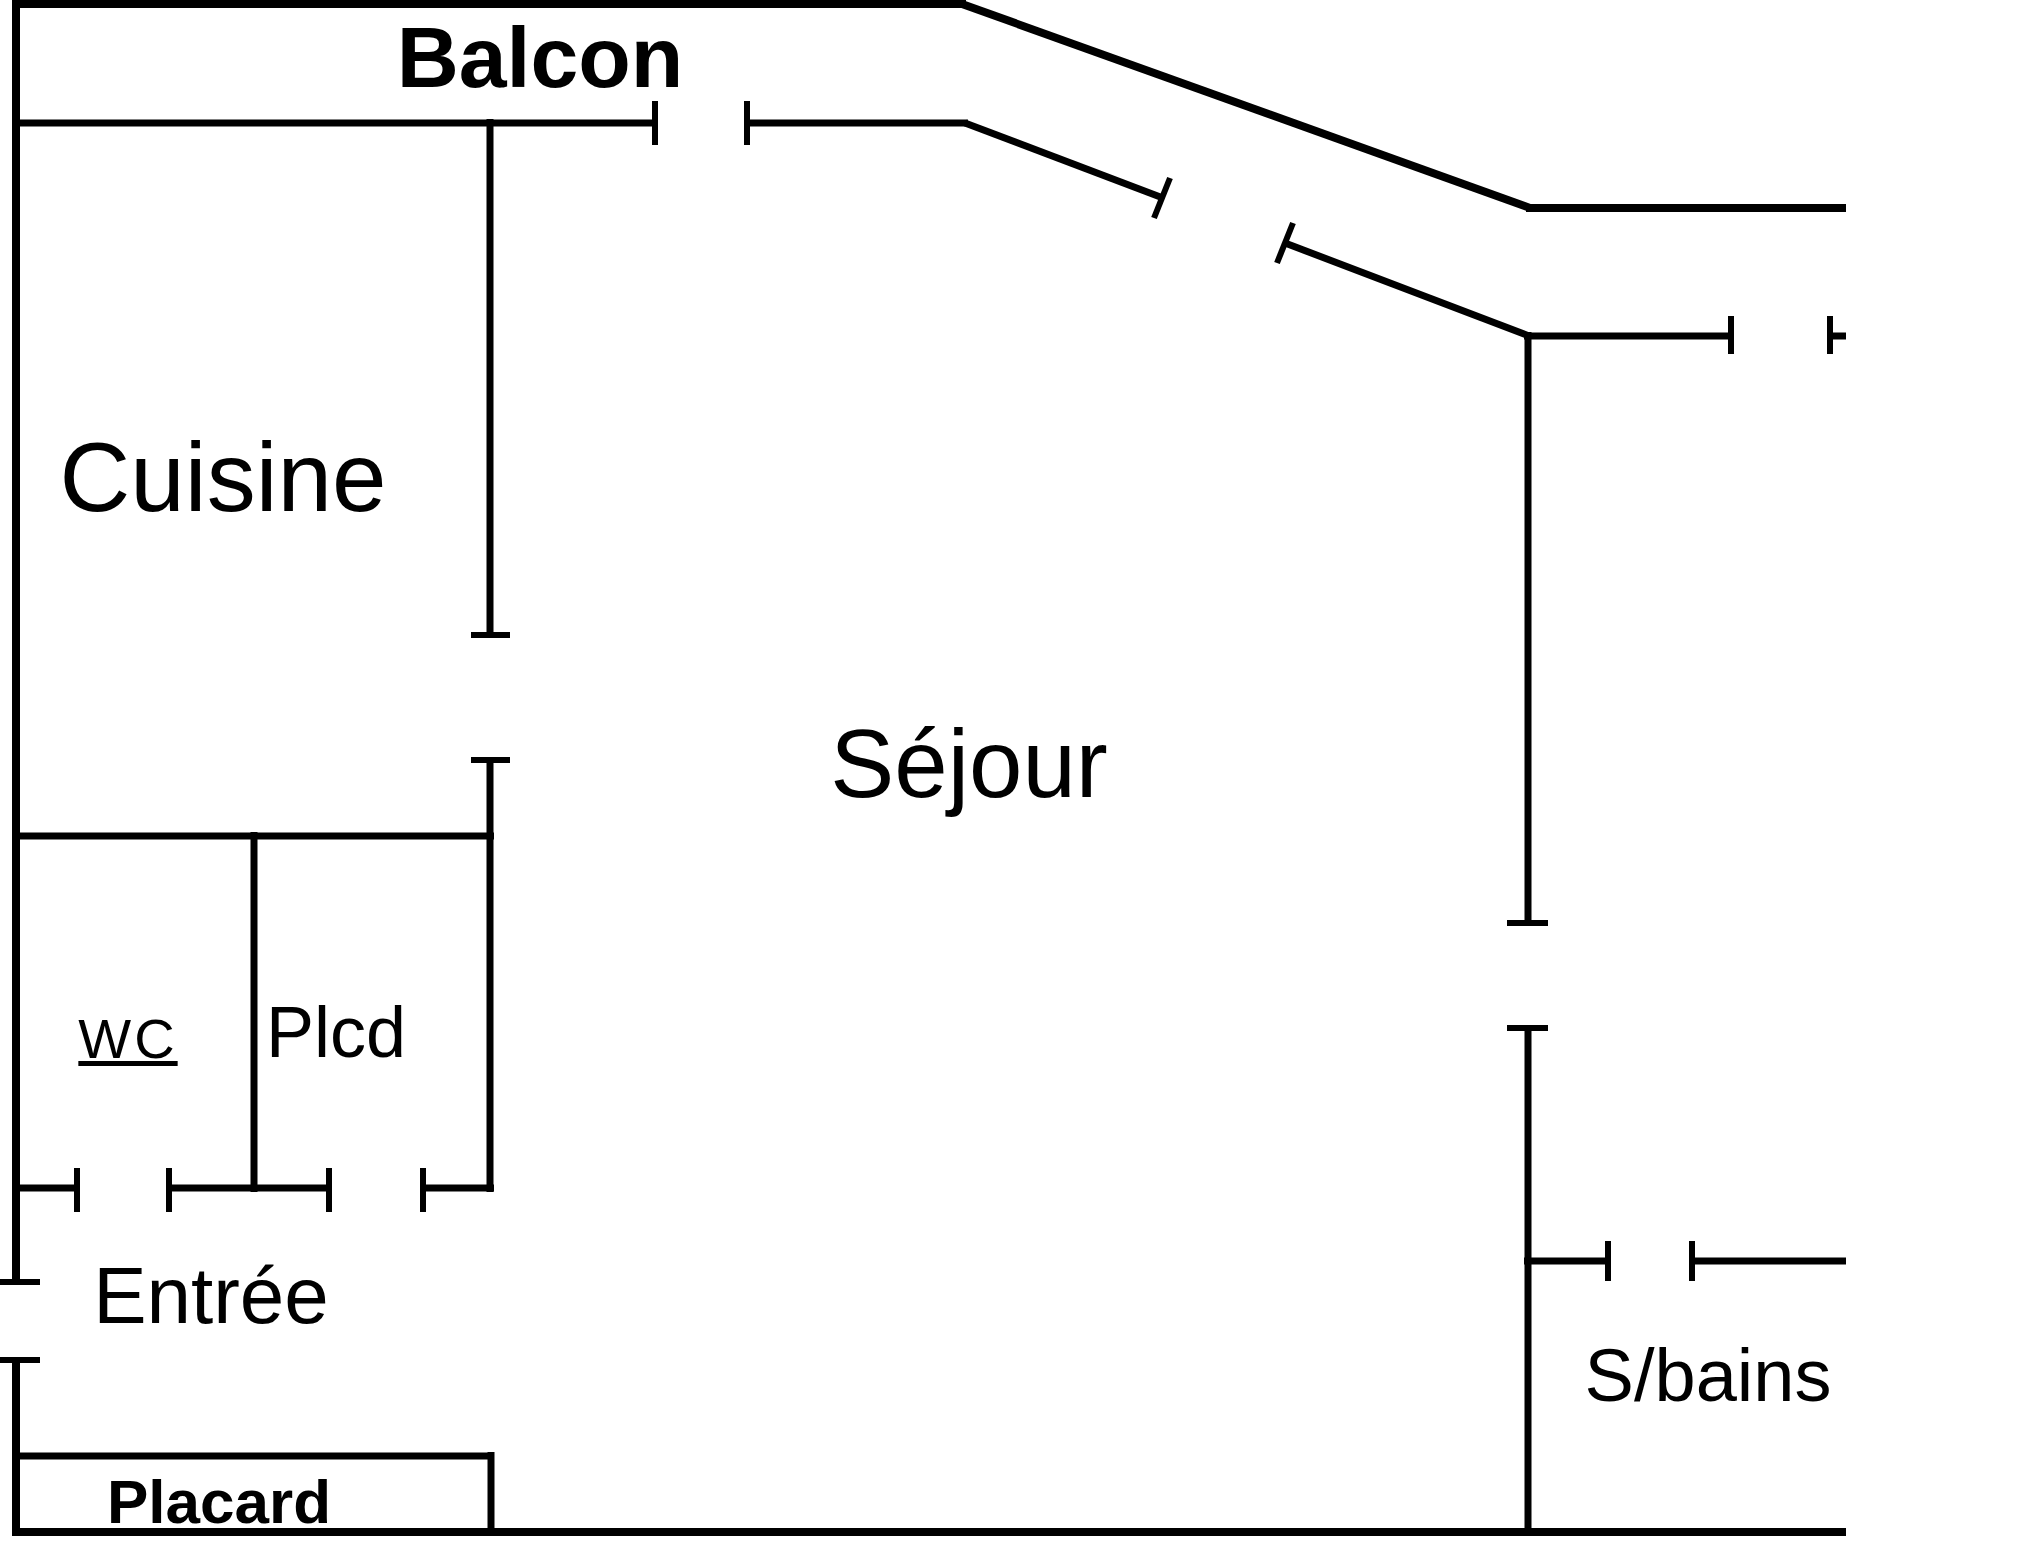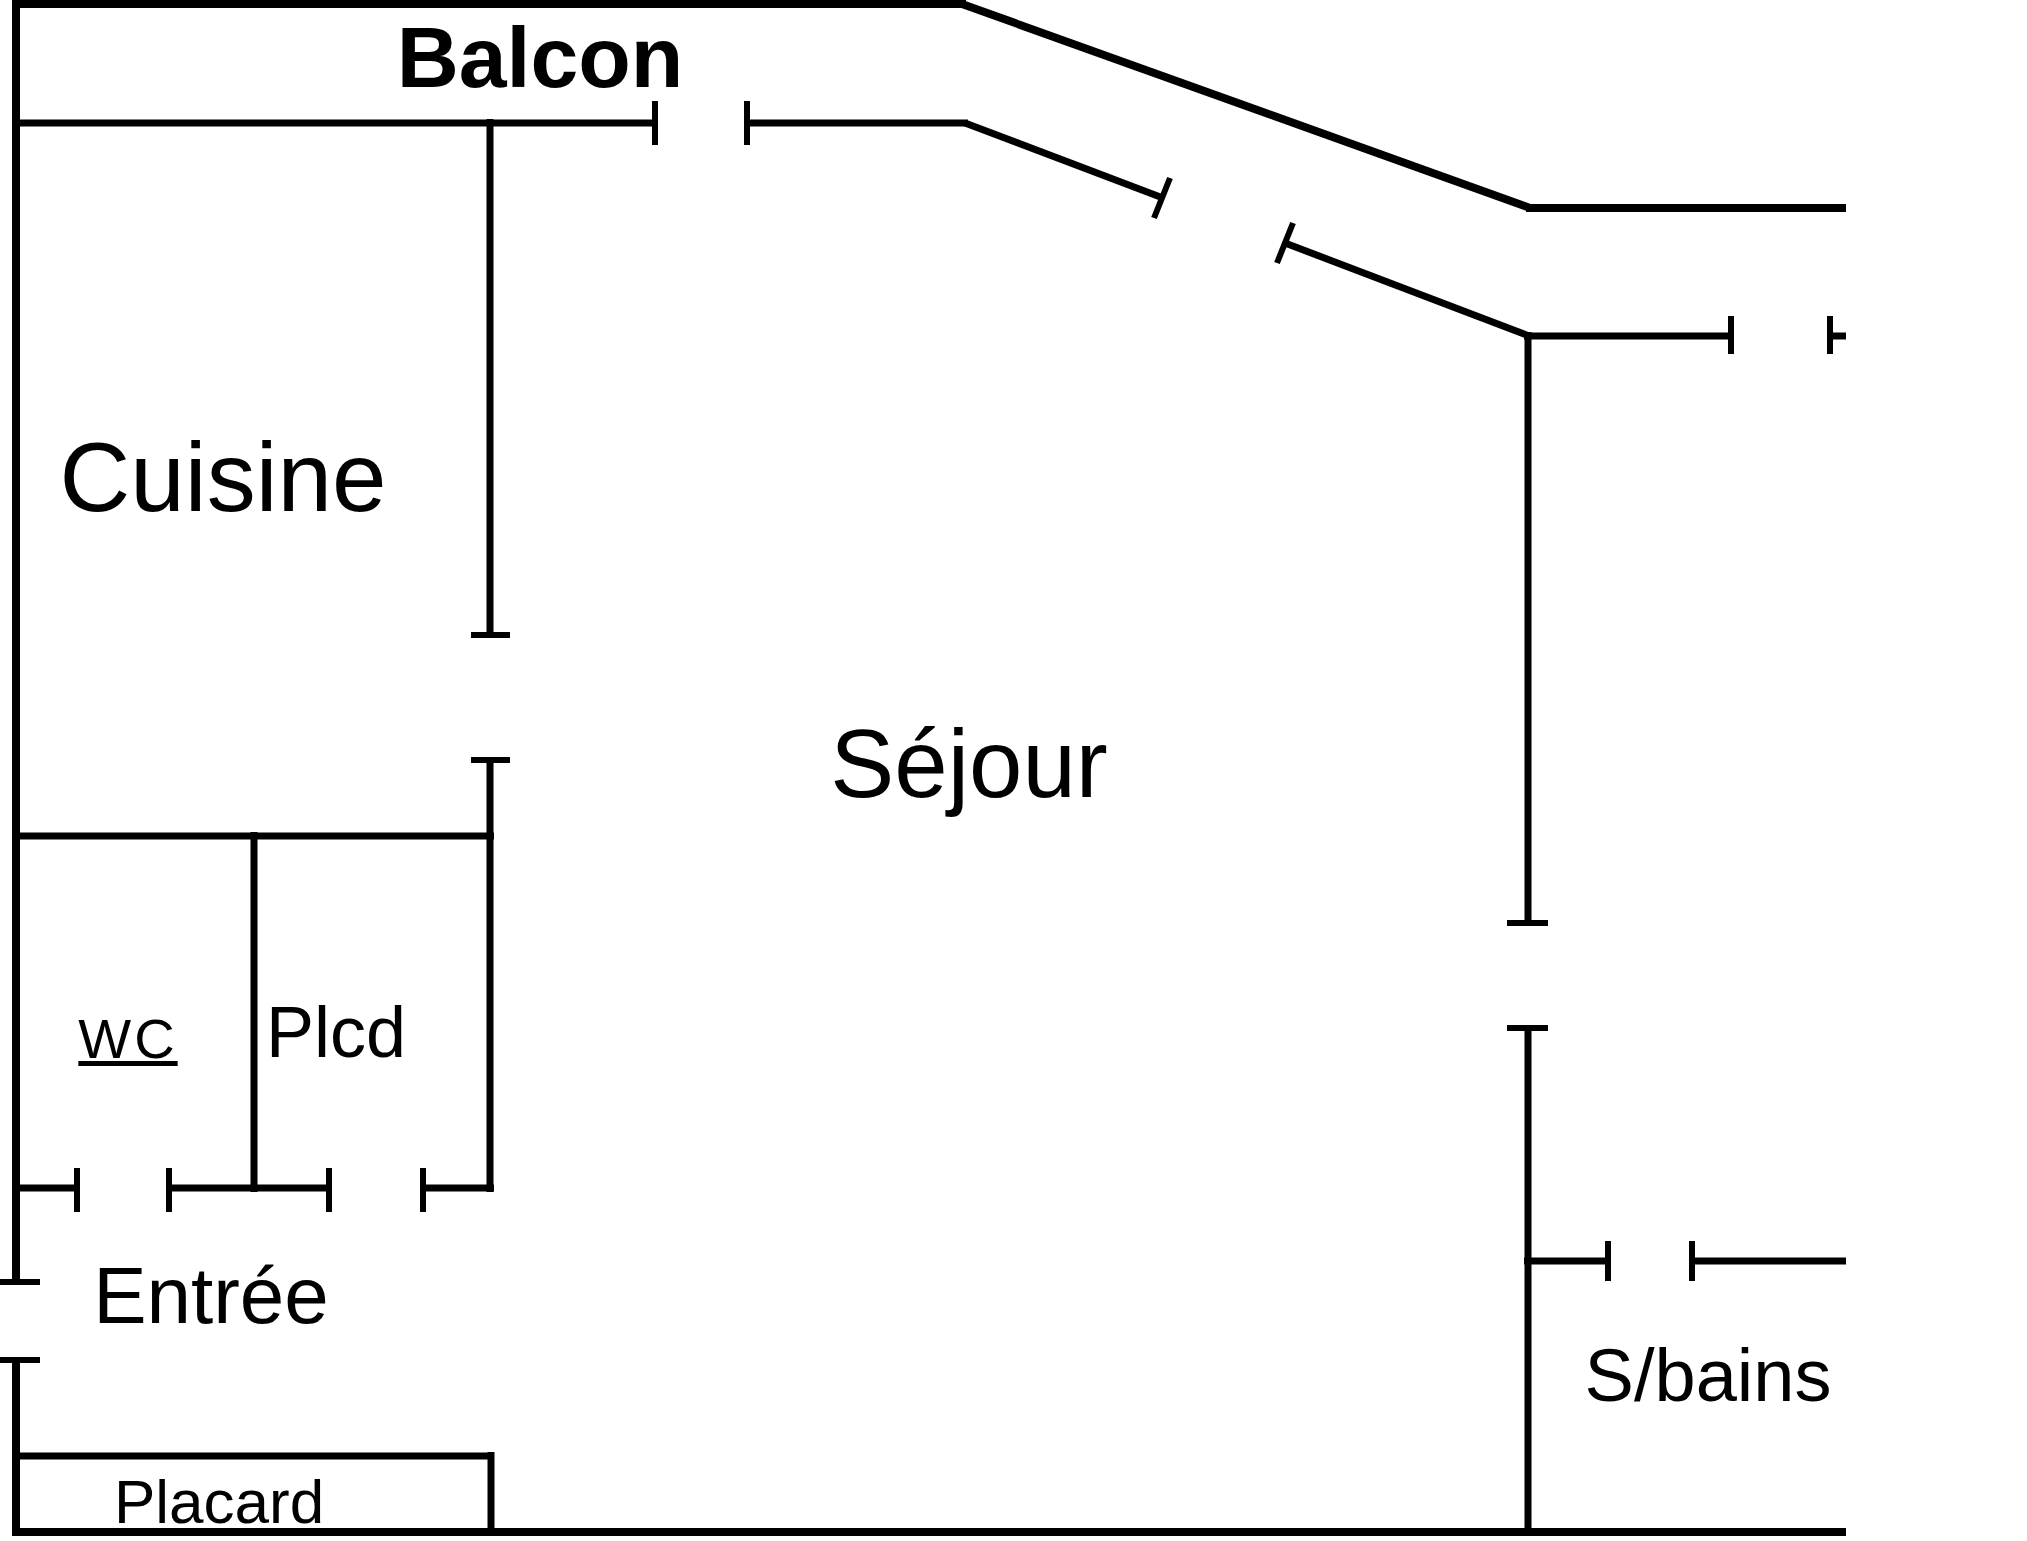--- a/index.html
+++ b/index.html
@@ -29,21 +29,21 @@
     font-family: "Liberation Sans", sans-serif;
   }
   .lbl-balcon  { left: 540px;  top: 57px;   font-size: 86px;  font-weight: 700; }
   .lbl-cuisine { left: 223px;  top: 477px;  font-size: 98px;  }
   .lbl-sejour  { left: 969px;  top: 764px;  font-size: 96px;  }
   .lbl-chambre { left: 1781px; top: 756px;  font-size: 102px; }
   .lbl-wc      { left: 128px;  top: 1039px; font-size: 56px;  letter-spacing: 3px; text-decoration: underline; }
   .lbl-plcd    { left: 336px;  top: 1032px; font-size: 72px;  }
   .lbl-entree  { left: 211px;  top: 1296px; font-size: 80px;  }
   .lbl-sbains  { left: 1708px; top: 1376px; font-size: 74px;  }
-  .lbl-placard { left: 219px;  top: 1502px; font-size: 62px;  }
+  .lbl-placard { left: 219px;  top: 1502px; font-size: 62px; font-weight: bold;  }
 </style>
 </head>
 <body>
 
 <div class="plan">
 
   <svg width="2027" height="1541" viewBox="0 0 2027 1541" fill="none" stroke="#000000" stroke-linecap="butt">
 
     <g stroke-width="8">
       <path d="M12,4 H966"></path>

